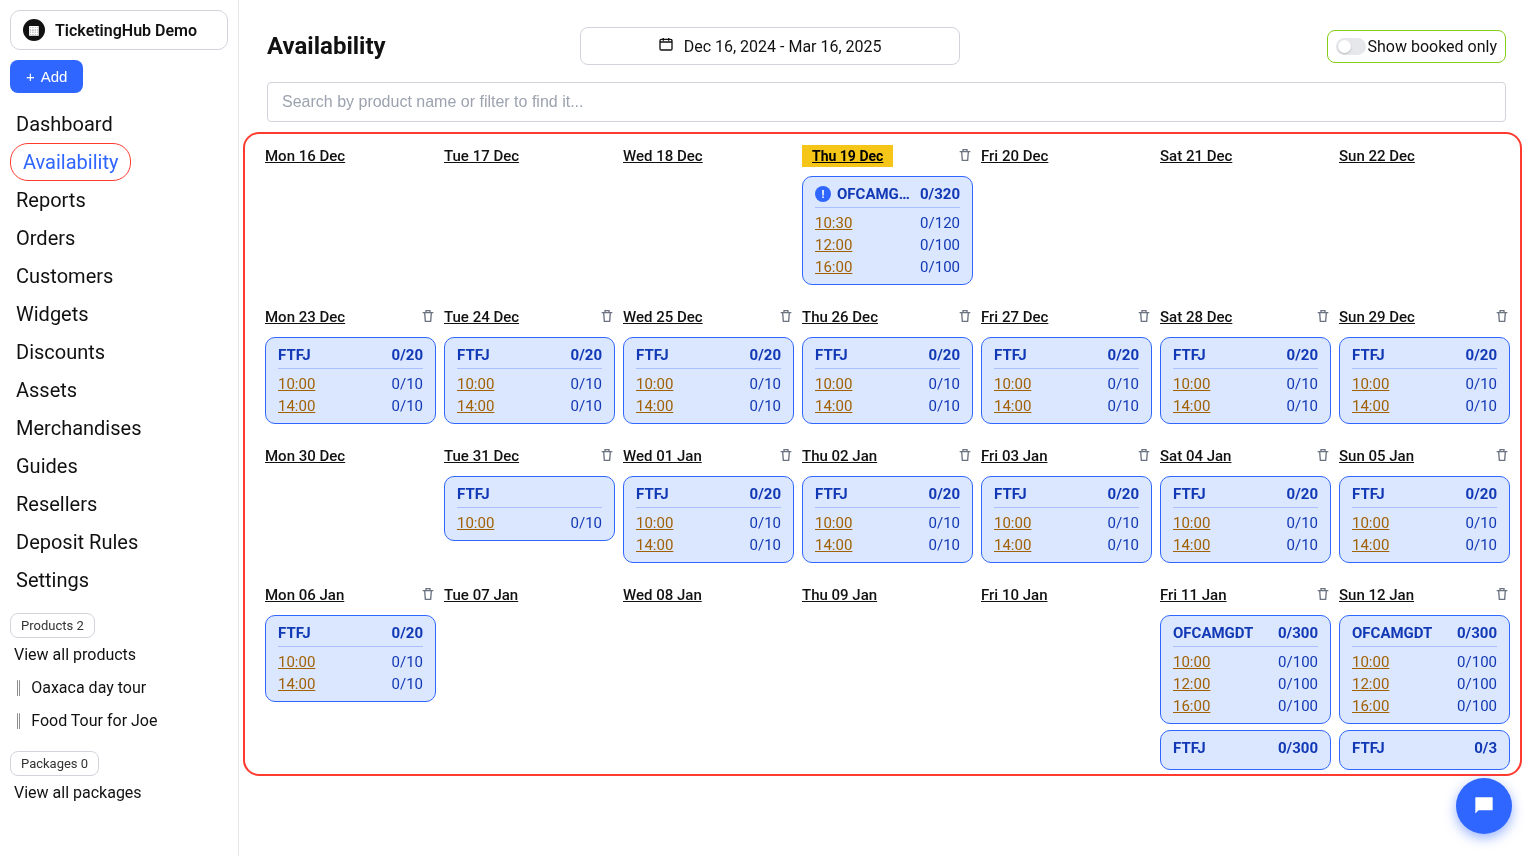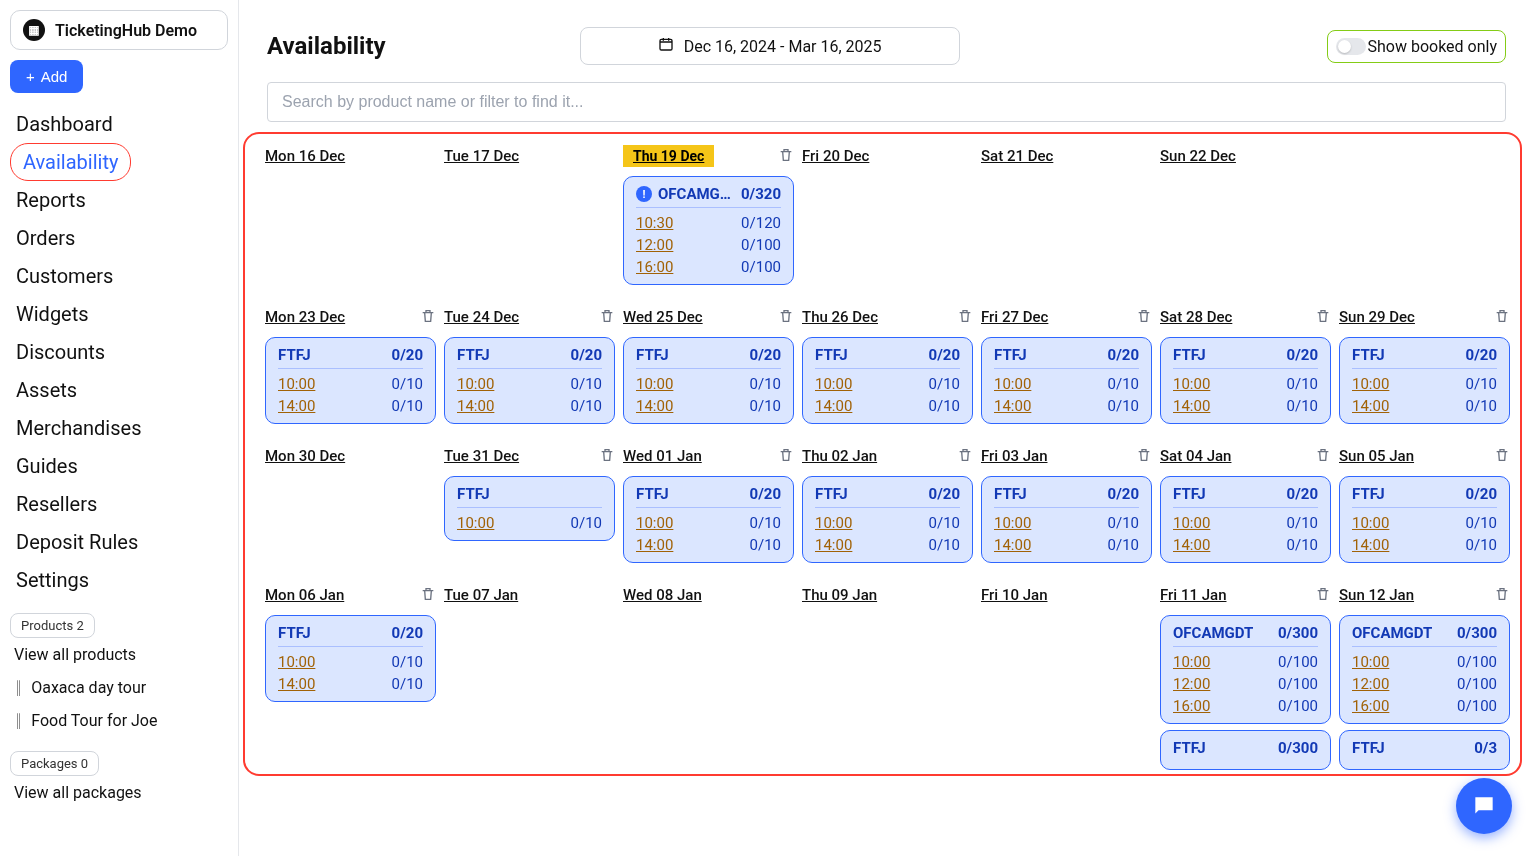--- a/index.html
+++ b/index.html
@@ -122,20 +122,25 @@
             <span class="daylabel">Mon 16 Dec</span>
           </div>
         </div>
         <div class="daycol">
           <div class="dayhead">
             <span class="daylabel">Tue 17 Dec</span>
           </div>
         </div>
         <div class="daycol">
           <div class="dayhead">
+            <span class="daylabel">Wed 18 Dec</span>
+          </div>
+        </div>
+        <div class="daycol">
+          <div class="dayhead">
             <span class="daylabel today">Thu 19 Dec</span>
             <span class="trash"><svg width="16" height="16" viewBox="0 0 24 24" fill="none" stroke="#6b7280" stroke-width="2">
                 <path d="M4 7h16M9 7V4h6v3m-8 0 1 13h8l1-13"></path>
               </svg></span>
           </div>
           <div class="card">
             <div class="card-head">
               <span class="card-head-left">
                 <span class="info-icon">!</span>
                 <span class="card-code">OFCAMGDT</span>

